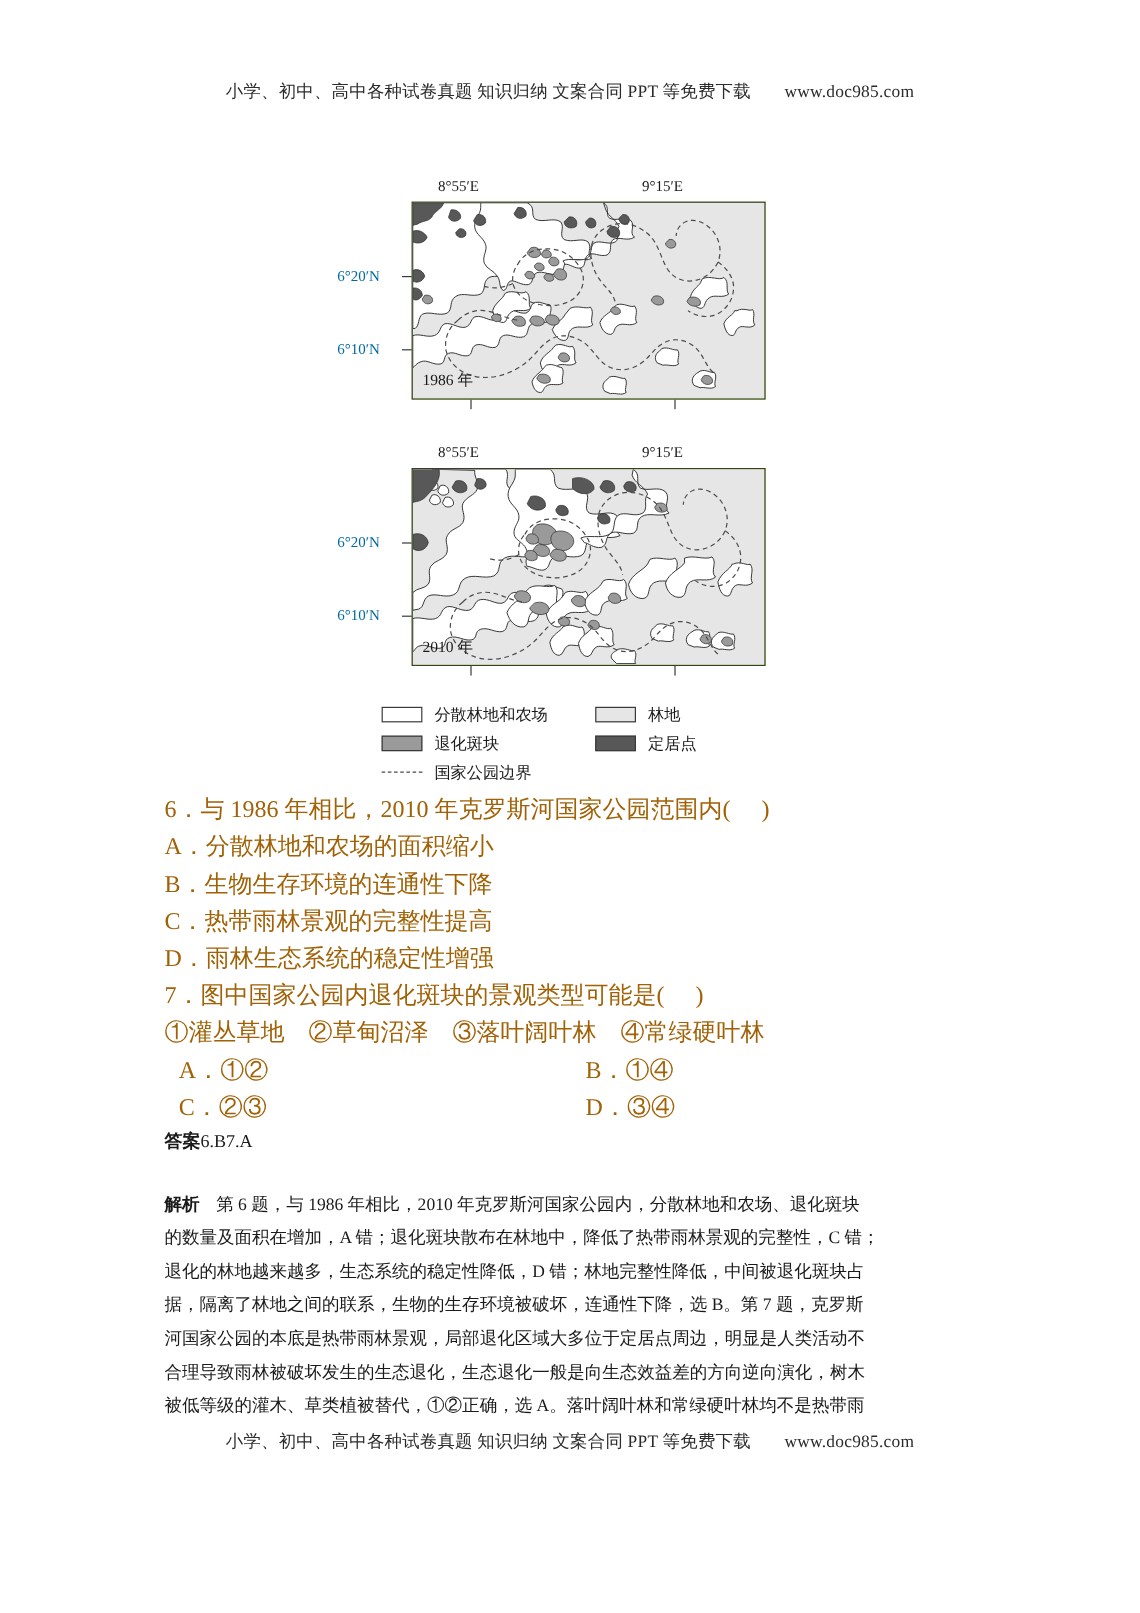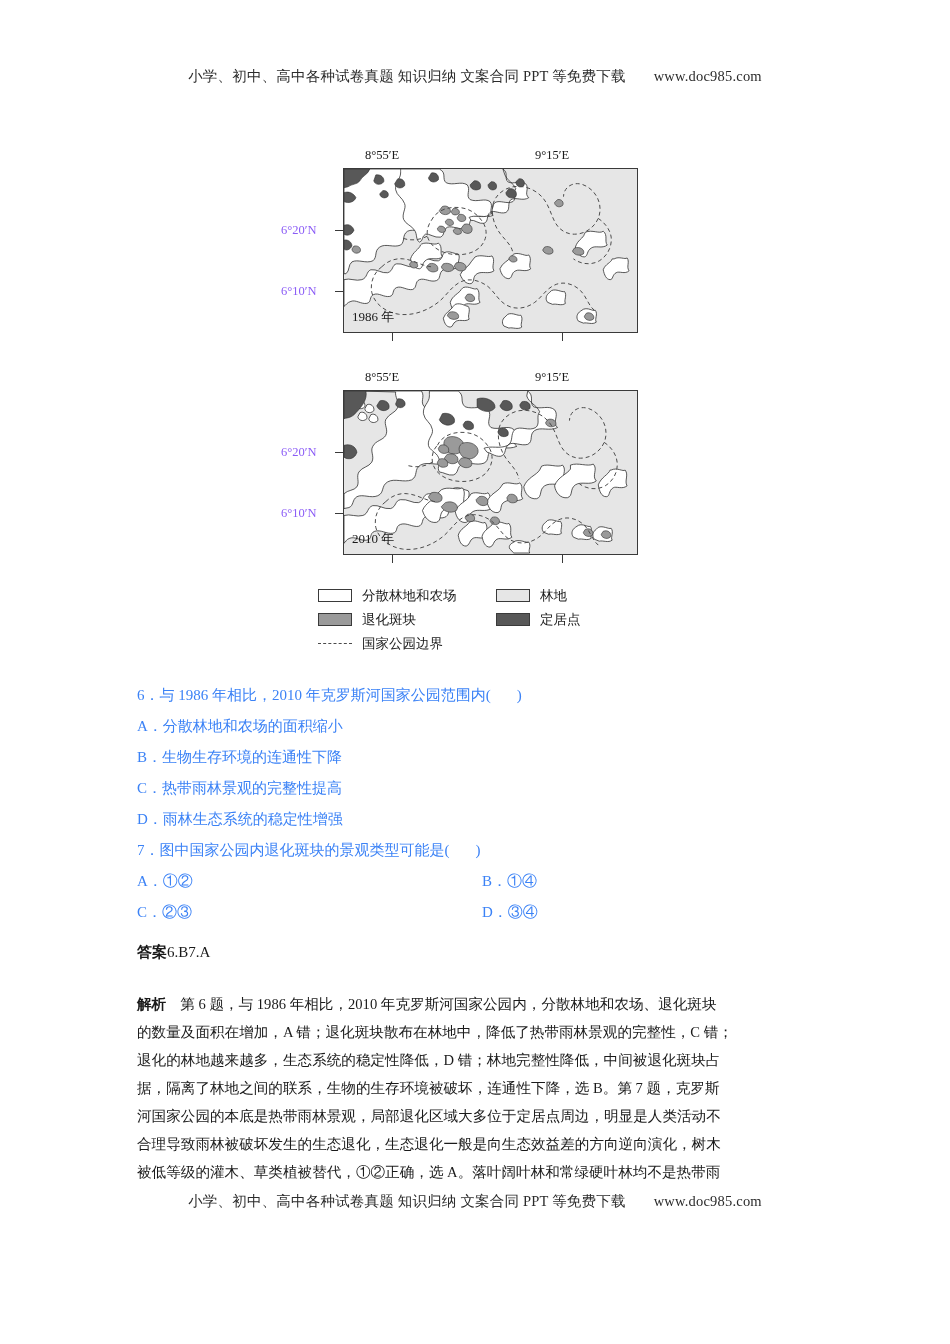--- a/index.html
+++ b/index.html
@@ -65,21 +65,21 @@
   .lon-label {
     position: absolute;
     font-size: 12.5px;
     white-space: nowrap;
     color: #1a1a1a;
   }
   .lat-label {
     position: absolute;
     font-size: 12.5px;
     white-space: nowrap;
-    color: #8b5cf6;
+    color: #0369a1;
     text-align: right;
   }
   .tick-v {
     position: absolute;
     width: 1px;
     background: #3a3a3a;
   }
   .tick-h {
     position: absolute;
     height: 1px;
@@ -133,30 +133,31 @@
     border-top: 1.4px dashed #4a4a4a;
     margin-right: 10px;
     flex: none;
   }
   .legend-label { white-space: nowrap; }
 
   
   .qblock {
     position: absolute;
     left: 137px;
-    top: 680px;
+    top: 660px;
     width: 690px;
-    font-size: 15px;
+    font-size: 20px;
     line-height: 31px;
-    color: #3b82f6;
+    color: #a16207;
   }
   .q-stem { white-space: nowrap; }
   .q-opt  { white-space: nowrap; }
   .opt-row {
     display: flex;
+    margin-left: 12px;
   }
   .opt-row .col {
     width: 345px;
     white-space: nowrap;
   }
   .blank-gap { display: inline-block; width: 26px; }
 
   
   .answer {
     position: absolute;
@@ -387,20 +388,21 @@
 
     <div class="q-stem"><span>6．与 1986 年相比，2010 年克罗斯河国家公园范围内(</span><span class="blank-gap"></span><span>)</span></div>
 
     <div class="q-opt">A．分散林地和农场的面积缩小</div>
     <div class="q-opt">B．生物生存环境的连通性下降</div>
     <div class="q-opt">C．热带雨林景观的完整性提高</div>
     <div class="q-opt">D．雨林生态系统的稳定性增强</div>
 
     <div class="q-stem"><span>7．图中国家公园内退化斑块的景观类型可能是(</span><span class="blank-gap"></span><span>)</span></div>
 
+    <div class="q-opt">①灌丛草地　②草甸沼泽　③落叶阔叶林　④常绿硬叶林</div>
 
     <div class="opt-row">
       <div class="col">A．①②</div>
       <div class="col">B．①④</div>
     </div>
     <div class="opt-row">
       <div class="col">C．②③</div>
       <div class="col">D．③④</div>
     </div>
   </div>

